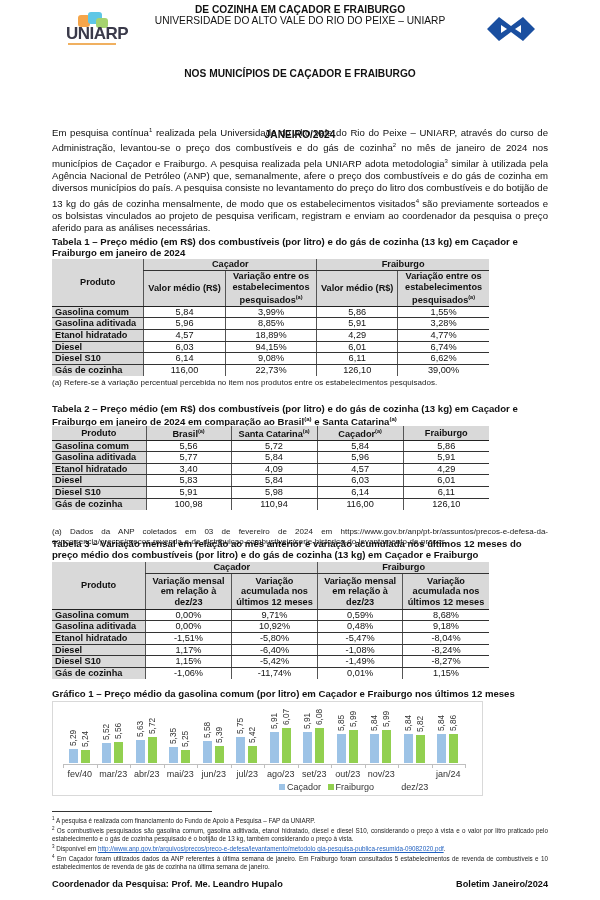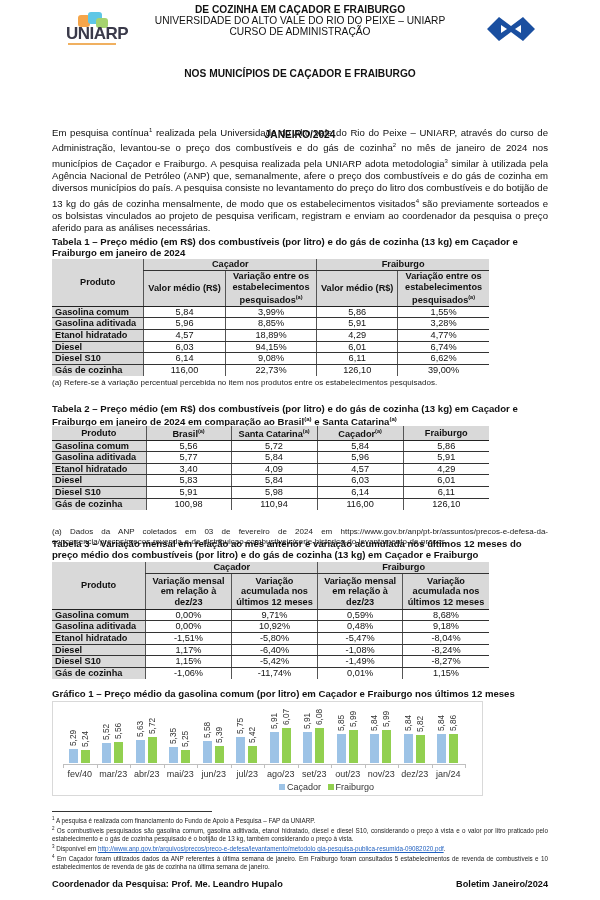--- a/index.html
+++ b/index.html
@@ -68,21 +68,20 @@
   <div class="logo-uniarp">
     <div class="sq1"></div>
     <div class="sq2"></div>
     <div class="sq3"></div>
     <div class="word">UNIARP</div>
     <div class="tag"></div>
   </div>
   <div class="header-text">
     <div class="b">DE COZINHA EM CAÇADOR E FRAIBURGO</div>
     <div>UNIVERSIDADE DO ALTO VALE DO RIO DO PEIXE – UNIARP</div>
-    <div>CURSO DE ADMINISTRAÇÃO</div>
   </div>
   <svg class="logo-right" viewBox="0 0 48 26">
     <polygon points="0,13 12,1 24,10 36,1 48,13 36,25 24,16 12,25" fill="#1a4fa0"></polygon>
     <polygon points="14,9 20,13 14,17" fill="#ffffff"></polygon>
     <polygon points="34,9 28,13 34,17" fill="#ffffff"></polygon>
   </svg>
 </div>
 
 <div class="title">
   <div>NOS MUNICÍPIOS DE CAÇADOR E FRAIBURGO</div>
@@ -333,21 +332,21 @@
     <div class="xlab" style="left: 277.75px;">out/23</div>
     <div class="bar c" style="left: 317.25px; height: 28.9091px; background: rgb(157, 195, 230);"></div>
     <div class="vlab" style="left: 316.25px; top: 29.0909px;">5,84</div>
     <div class="bar f" style="left: 329.25px; height: 33px; background: rgb(146, 208, 80);"></div>
     <div class="vlab" style="left: 328.25px; top: 25px;">5,99</div>
     <div class="xlab" style="left: 311.25px;">nov/23</div>
     <div class="bar c" style="left: 350.75px; height: 28.9091px; background: rgb(157, 195, 230);"></div>
     <div class="vlab" style="left: 349.75px; top: 29.0909px;">5,84</div>
     <div class="bar f" style="left: 362.75px; height: 28.3636px; background: rgb(146, 208, 80);"></div>
     <div class="vlab" style="left: 361.75px; top: 29.6364px;">5,82</div>
-    <div class="xlab" style="left: 344.75px;">dez/23</div>
+    <div class="xlab" style="left: 344.75px; margin-top: 13px;">dez/23</div>
     <div class="bar c" style="left: 384.25px; height: 28.9091px; background: rgb(157, 195, 230);"></div>
     <div class="vlab" style="left: 383.25px; top: 29.0909px;">5,84</div>
     <div class="bar f" style="left: 396.25px; height: 29.4545px; background: rgb(146, 208, 80);"></div>
     <div class="vlab" style="left: 395.25px; top: 28.5455px;">5,86</div>
     <div class="xlab" style="left: 378.25px;">jan/24</div>
   </div>
 
 <div class="rule"></div>
 <div class="foot">
   <div><sup>1</sup><span> A pesquisa é realizada com financiamento do Fundo de Apoio à Pesquisa – FAP da UNIARP.</span></div>

